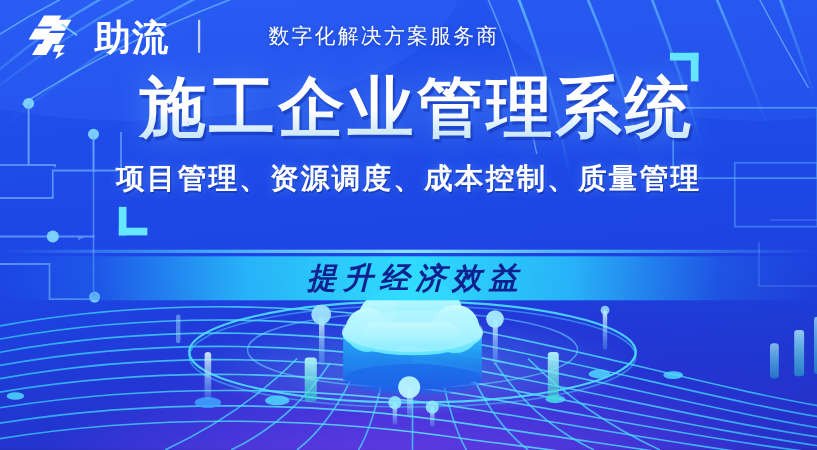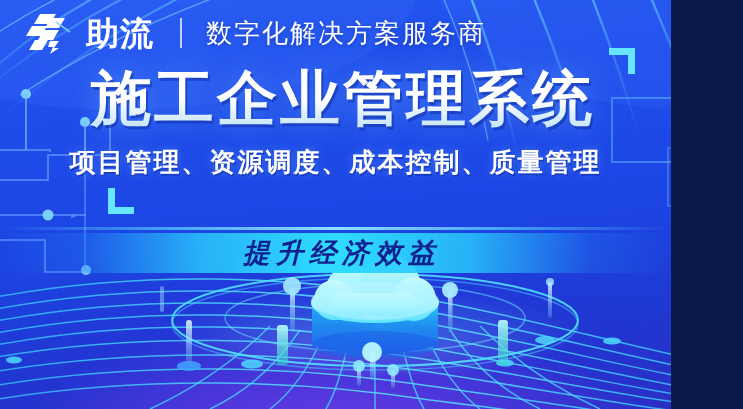--- a/index.html
+++ b/index.html
@@ -4,21 +4,21 @@
 <style>
   * { margin:0; padding:0; box-sizing:border-box; }
   html,body { background:#0b1a4a; }
   body {
     font-family:"Liberation Sans","DejaVu Sans",sans-serif;
     -webkit-font-smoothing:antialiased;
   }
 
   .banner{
     position:relative;
-    width:671px; height:409px;
+    width:743px; height:409px;
     overflow:hidden;
     background:
       radial-gradient(120% 90% at 50% 115%, #7b3fe4 0%, rgba(123,63,228,0) 42%),
       radial-gradient(95% 80% at 50% 100%, #2c2fd8 0%, rgba(44,47,216,0) 55%),
       linear-gradient(175deg,#2457f0 0%,#1f4ce9 28%,#1c45e4 55%,#2036cf 82%,#2a2fc4 100%);
   }
 
   
   .layer{ position:absolute; inset:0; pointer-events:none; }
 
@@ -34,23 +34,24 @@
   .logo-word{
     font-size:33px; font-weight:bold; color:#ffffff;
     letter-spacing:1px; line-height:1;
     font-family:"DejaVu Sans","Liberation Sans",sans-serif;
   }
   .logo-sep{
     width:2px; height:30px; background:rgba(255,255,255,.72);
     margin:0 10px 0 12px;
   }
   .header-tag{
-    font-size:26px; color:#ffffff; letter-spacing:2px;
+    font-size:19px; color:#ffffff; letter-spacing:2px;
     font-family:"DejaVu Sans","Liberation Sans",sans-serif;
     text-shadow:0 1px 4px rgba(10,30,120,.45);
+    margin-left:38px;
   }
 
   
   .title-block{
     position:absolute; left:0; right:0; top:66px;
     text-align:center;
   }
   .main-title{
     font-size:60px; line-height:1.08; font-weight:bold;
     letter-spacing:3px;

